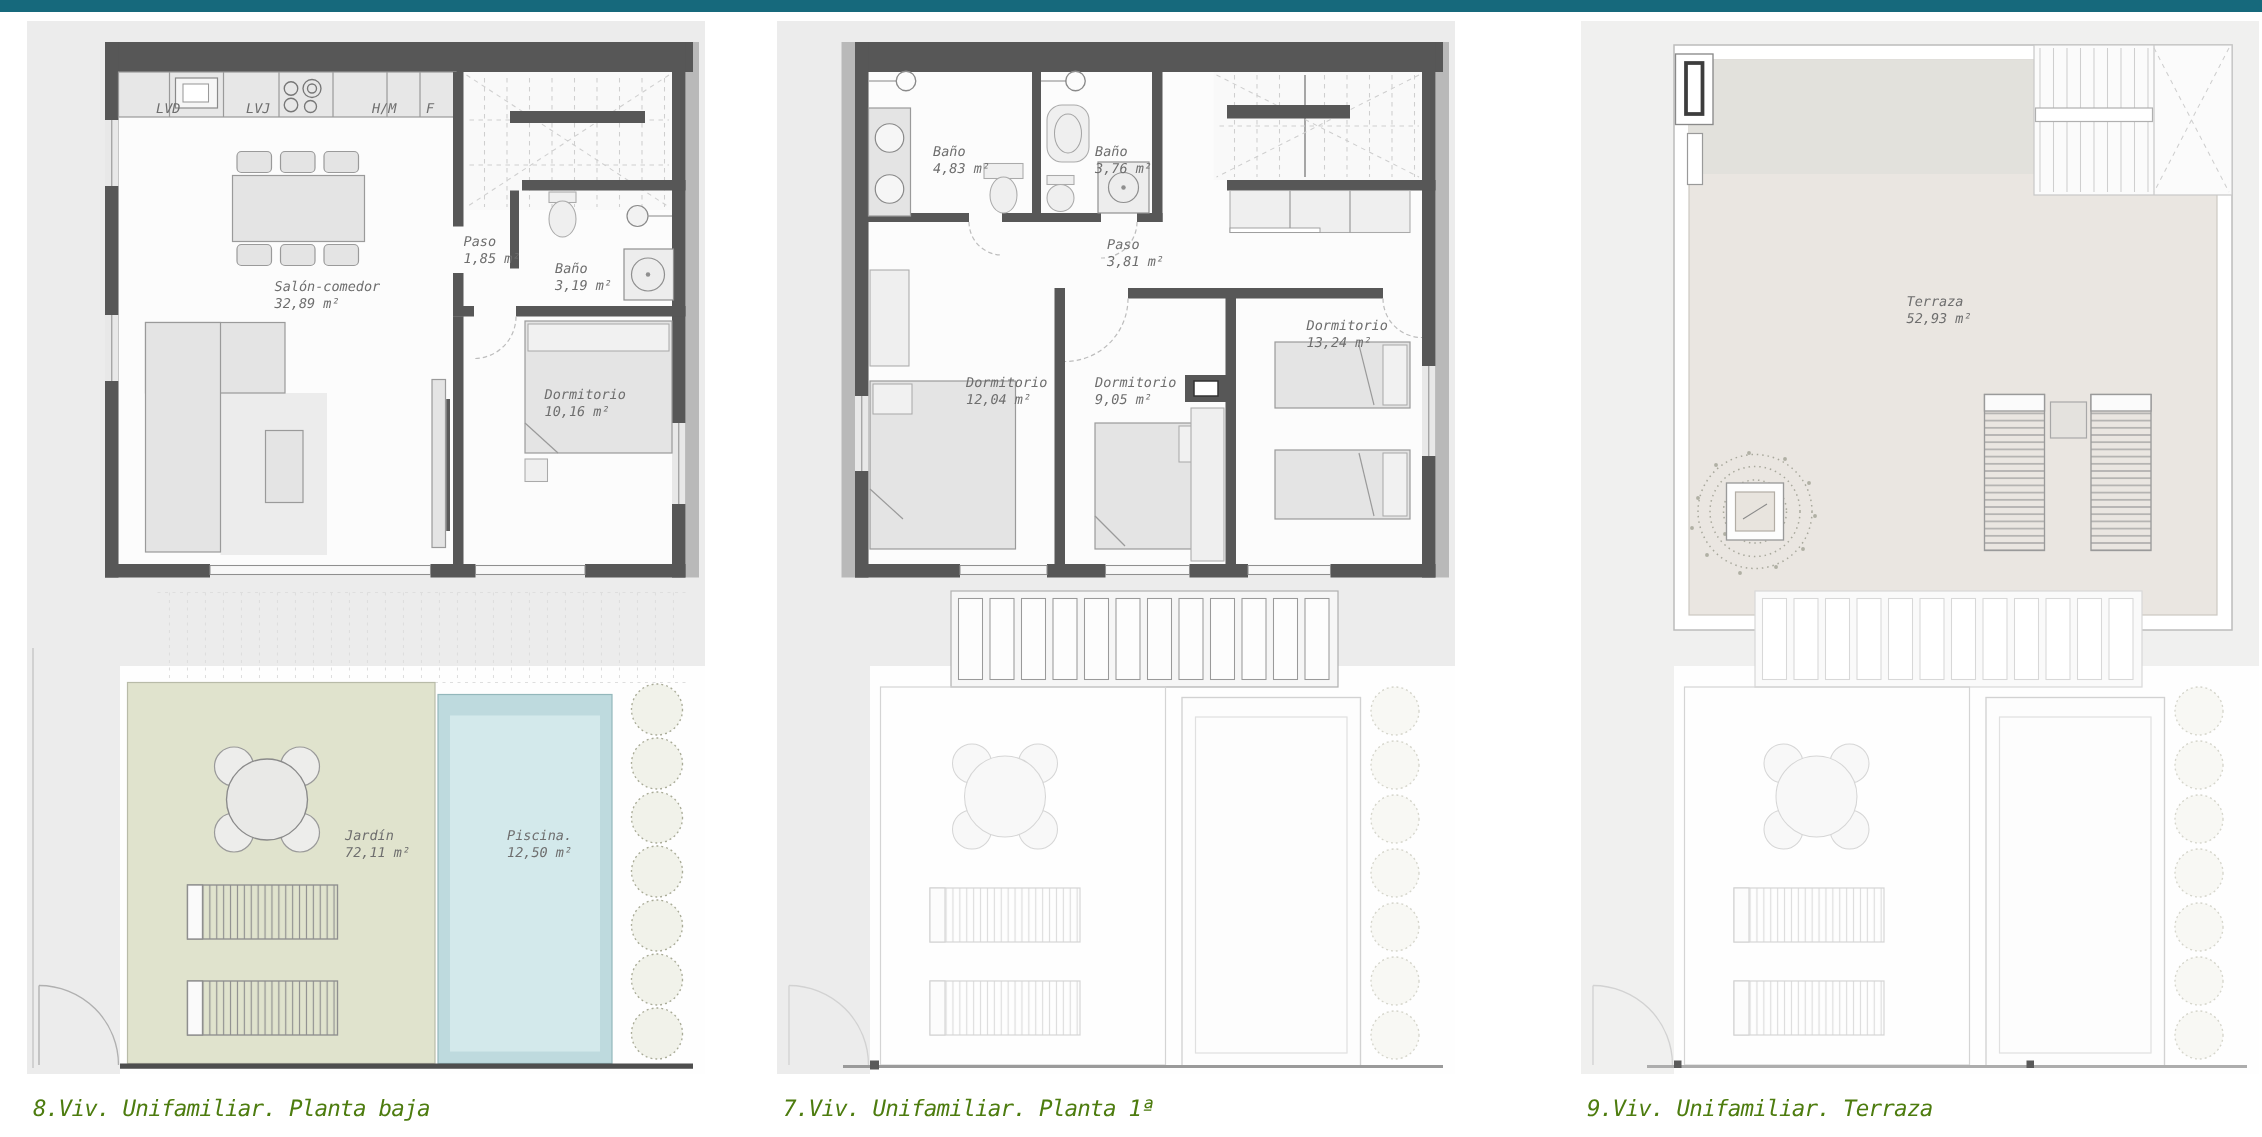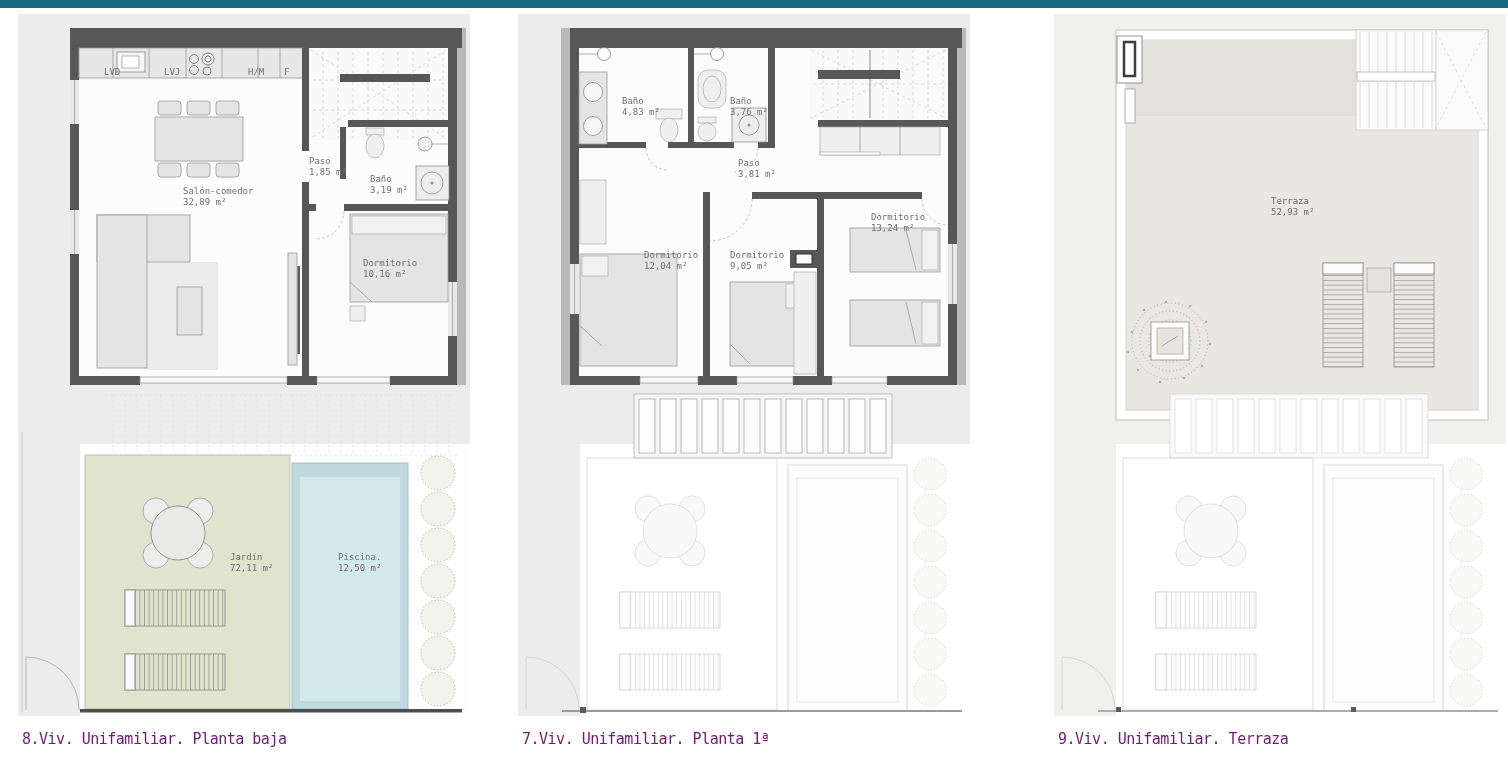--- a/index.html
+++ b/index.html
@@ -1,22 +1,22 @@
 <!DOCTYPE html>
 <html><head>
 <meta charset="utf-8">
 <style>
   html,body{margin:0;padding:0;background:#ffffff;}
   .page{position:relative;width:1508px;height:758px;background:#ffffff;overflow:hidden;
         font-family:"DejaVu Sans Mono", monospace;}
   .top-bar{position:absolute;left:0;top:0;width:1508px;height:8px;background:#16697c;}
-  .plan{position:absolute;top:14px;width:470px;height:744px;}
+  .plan{position:absolute;top:14px;width:470px;height:744px;font-style:italic;}
   .plan svg{display:block;}
   .caption{position:absolute;left:4px;top:716px;font-size:15px;letter-spacing:-0.5px;
-           color:#701a75;white-space:nowrap;}
+           color:#4d7c0f;white-space:nowrap;}
   
   .wall{fill:#575757;}
   .party{fill:#b9b9b9;}
   .furn{fill:#e4e4e4;stroke:#9a9a9a;stroke-width:0.8;}
   .furnL{fill:#efefef;stroke:#aaaaaa;stroke-width:0.7;}
   .thin{stroke:#9a9a9a;fill:none;stroke-width:0.8;}
   .dash{stroke:#cfcfcf;stroke-width:0.7;fill:none;stroke-dasharray:3 3;}
   .dashL{stroke:#dedede;stroke-width:0.7;fill:none;stroke-dasharray:2 3;}
   .arc{stroke:#bdbdbd;stroke-width:0.8;fill:none;stroke-dasharray:3 2;}
   .ghost{stroke:#d4d4d4;fill:none;stroke-width:0.8;}

